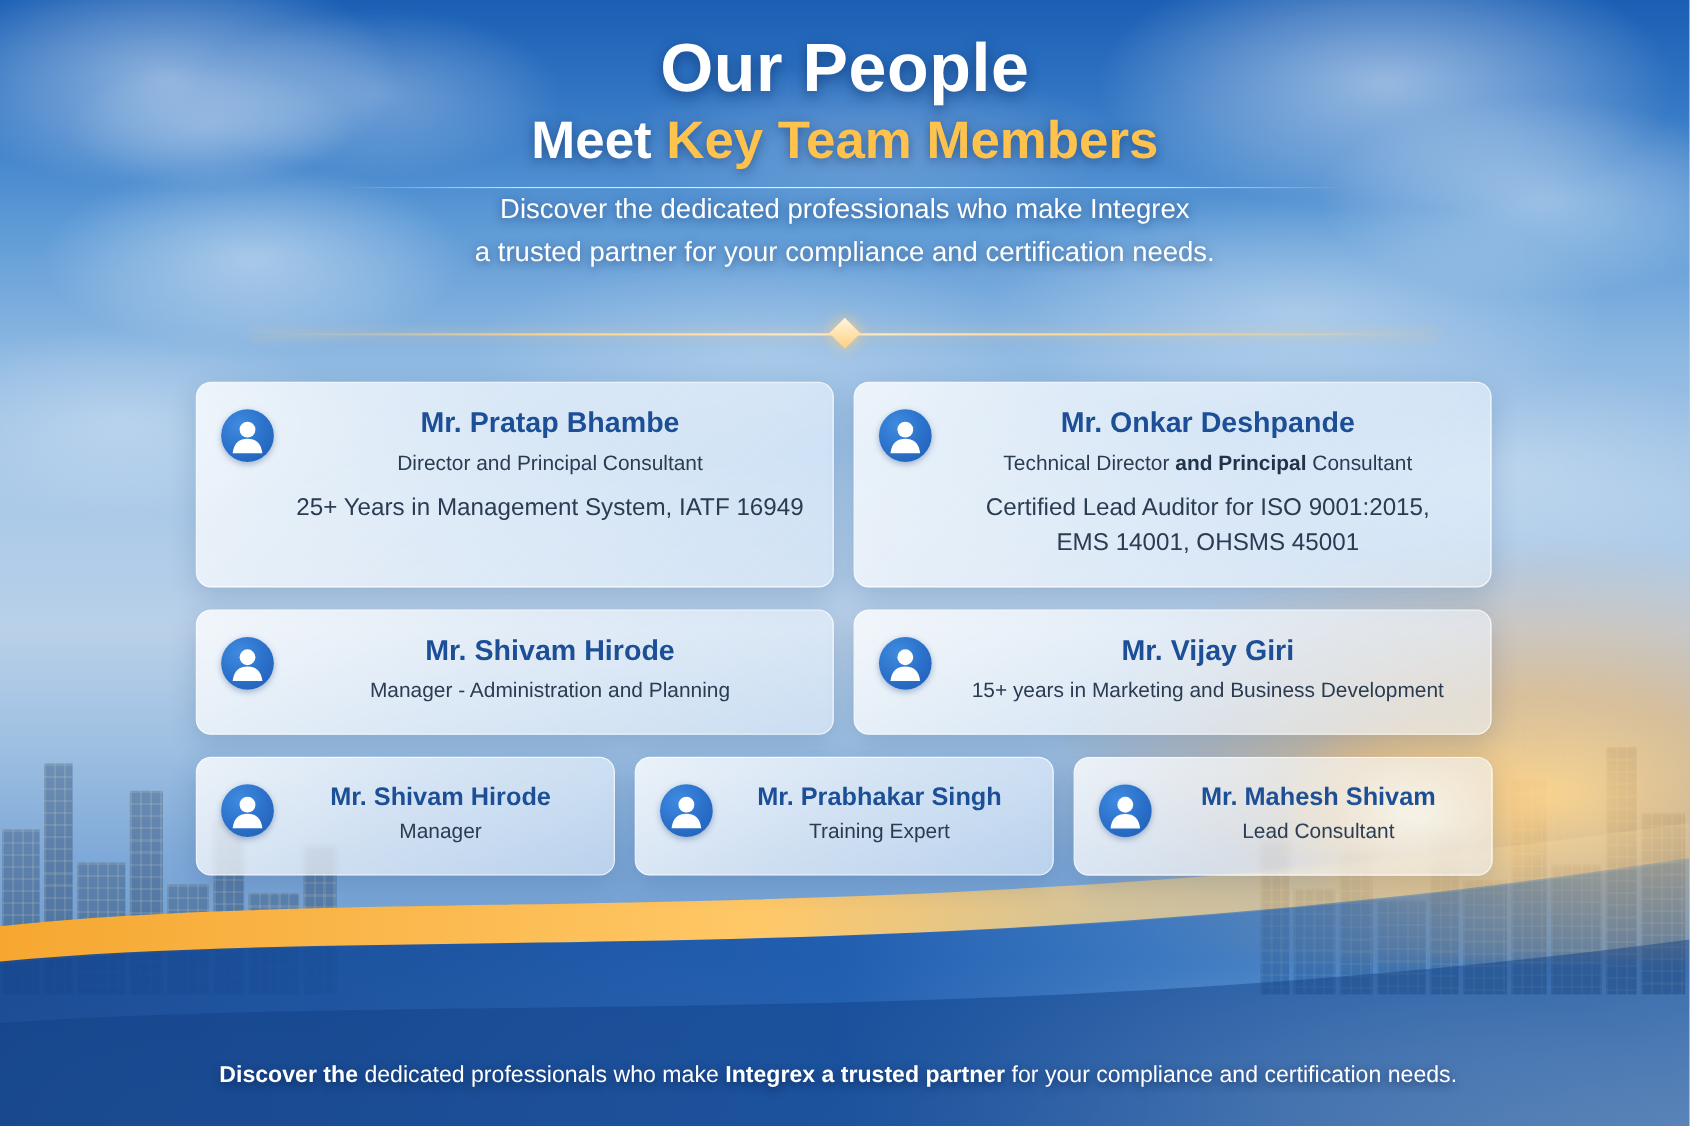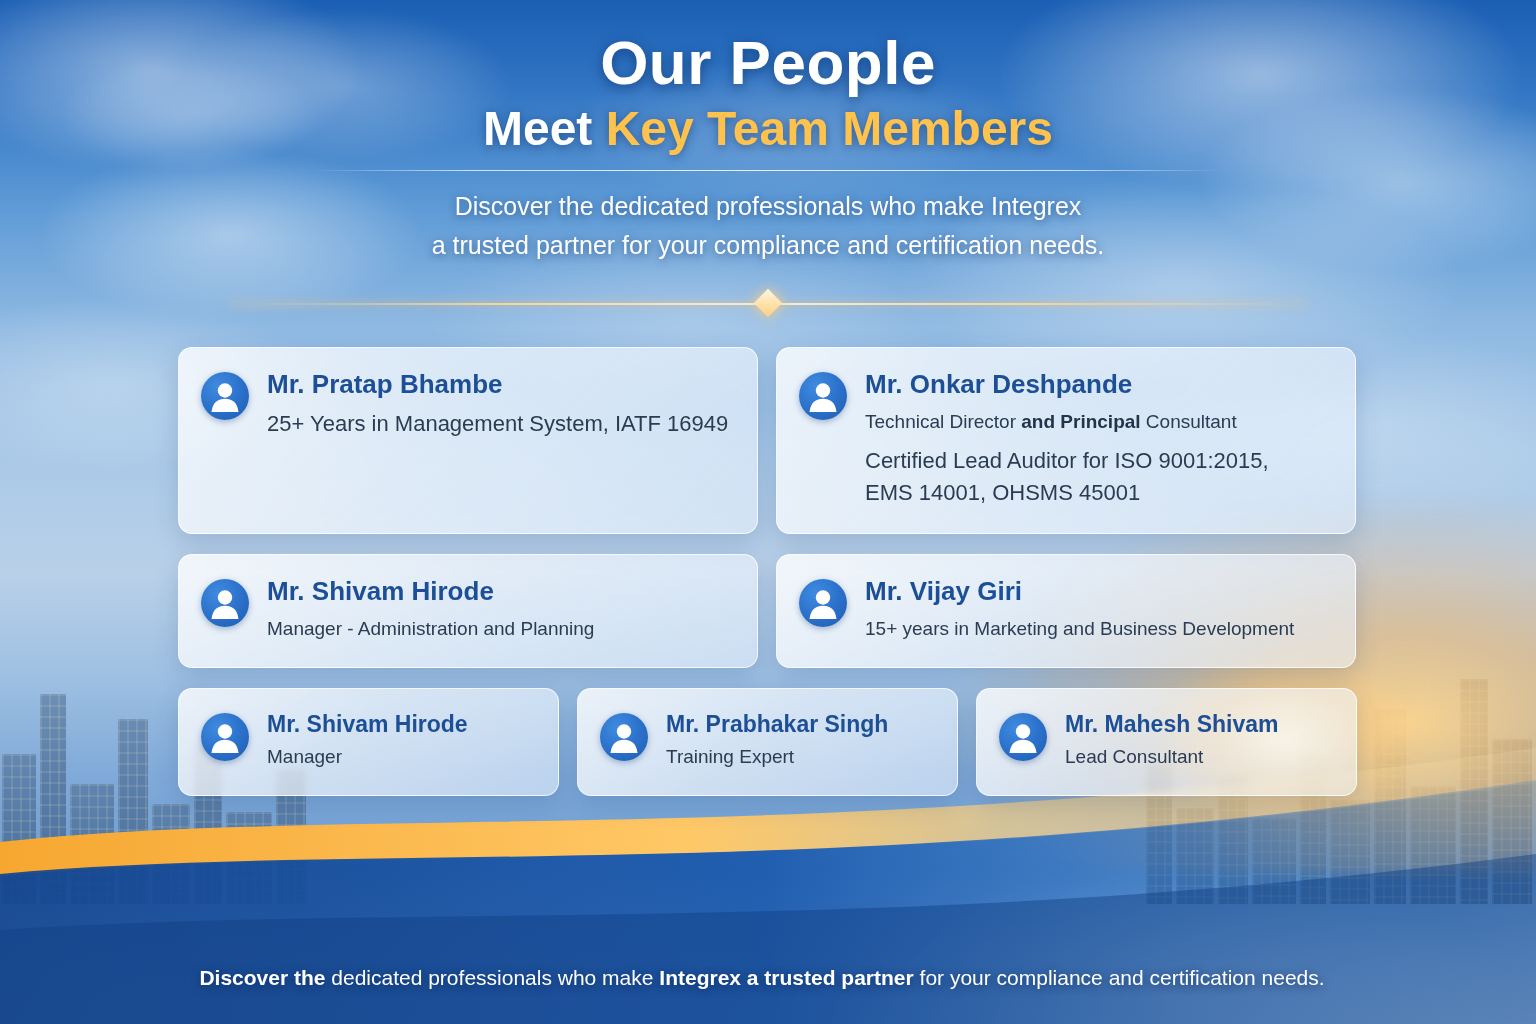--- a/index.html
+++ b/index.html
@@ -131,21 +131,20 @@
   .subtitle .accent { color: #ffc24d; }
 
   .hdr-rule {
     width: 910px;
     height: 1px;
     margin: 14px auto 0;
     background: linear-gradient(90deg, rgba(255,255,255,0) 0%, rgba(255,255,255,0.75) 18%, rgba(255,255,255,0.85) 50%, rgba(255,255,255,0.75) 82%, rgba(255,255,255,0) 100%);
   }
 
   .lede {
-    margin-top: 16px;
     font-size: 25px;
     line-height: 1.55;
     color: #ffffff;
     text-shadow: 0 2px 9px rgba(10,40,90,0.55);
   }
 
   
   .divider {
     position: absolute;
     left: 0; right: 0;
@@ -200,21 +199,21 @@
     flex: 0 0 auto;
     width: 48px; height: 48px;
     border-radius: 50%;
     background: radial-gradient(circle at 35% 30%, #3f8be0 0%, #2a6fc9 55%, #1f5db0 100%);
     position: relative;
     box-shadow: 0 2px 6px rgba(20,60,120,0.35);
     margin-top: 2px;
   }
   .avatar svg { position: absolute; left: 0; top: 0; }
 
-  .card-body { flex: 1 1 auto; min-width: 0; }
+  .card-body { flex: 1 1 auto; min-width: 0; text-align: center; }
 
   .name {
     font-size: 26px;
     font-weight: bold;
     color: #1d4f96;
     line-height: 1.15;
     margin-bottom: 8px;
   }
   .row-3 .name { font-size: 23px; margin-bottom: 6px; }
 
@@ -340,20 +339,21 @@
 
       <div class="card">
         <div class="avatar">
           <svg width="48" height="48" viewBox="0 0 48 48">
             <circle cx="24" cy="18.5" r="7.2" fill="#ffffff"></circle>
             <path d="M10.5 40 C11.5 30.5 17 26.8 24 26.8 C31 26.8 36.5 30.5 37.5 40 Z" fill="#ffffff"></path>
           </svg>
         </div>
         <div class="card-body">
           <div class="name">Mr. Pratap Bhambe</div>
+          <div class="role">Director and Principal Consultant</div>
           <div class="detail">25+ Years in Management System, IATF 16949</div>
         </div>
       </div>
 
       <div class="card">
         <div class="avatar">
           <svg width="48" height="48" viewBox="0 0 48 48">
             <circle cx="24" cy="18.5" r="7.2" fill="#ffffff"></circle>
             <path d="M10.5 40 C11.5 30.5 17 26.8 24 26.8 C31 26.8 36.5 30.5 37.5 40 Z" fill="#ffffff"></path>
           </svg>

